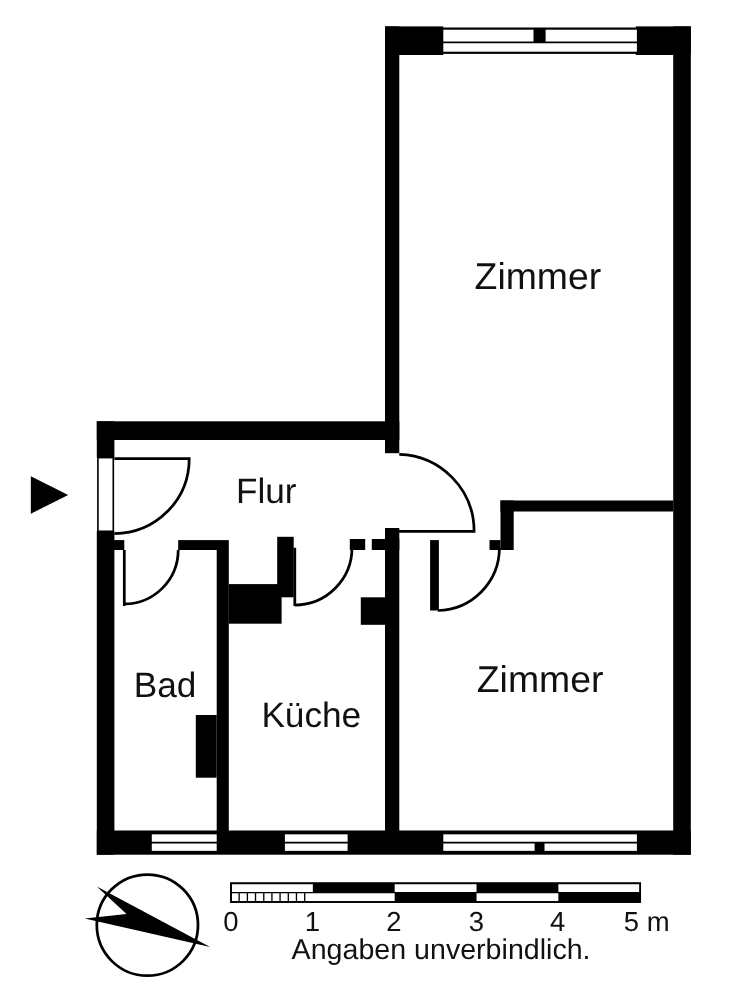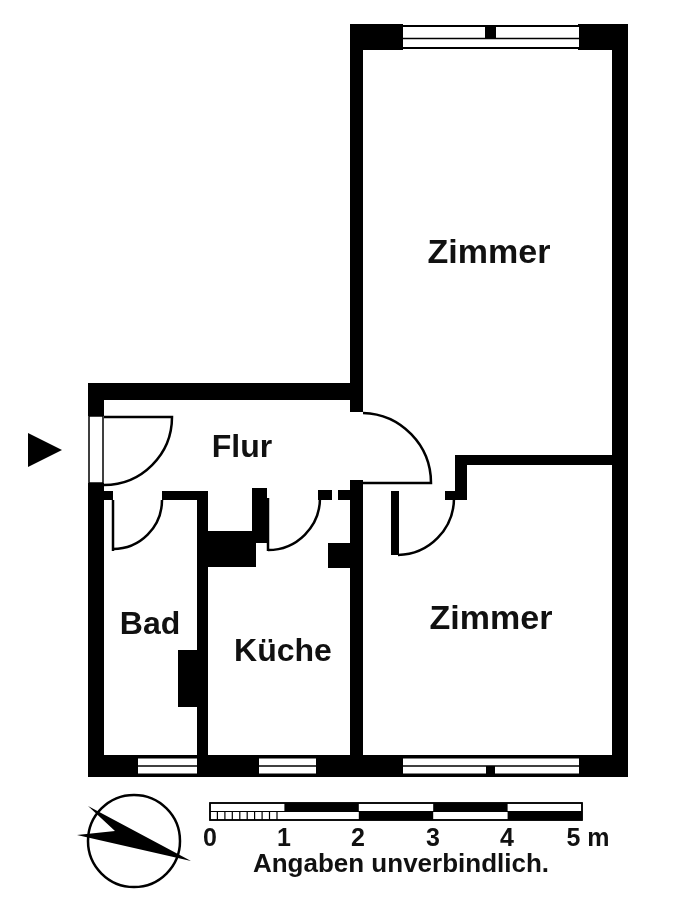--- a/index.html
+++ b/index.html
@@ -1,17 +1,17 @@
 <!DOCTYPE html>
 <html><head>
 <meta charset="utf-8">
 <style>
   html,body{margin:0;padding:0;background:#ffffff;}
   .page{position:relative;width:675px;height:900px;background:#ffffff;overflow:hidden;
-        font-family:"Liberation Sans", sans-serif;font-weight:bold;}
+        font-family:"Liberation Sans", sans-serif;}
   svg{position:absolute;left:0;top:0;}
   .wall{fill:#000000;stroke:none;}
   .thin{stroke:#000000;stroke-width:2.5;fill:none;stroke-linecap:butt;}
   .winframe{fill:#ffffff;stroke:#000000;stroke-width:2;}
   .winline{stroke:#000000;stroke-width:1.5;fill:none;}
   .mullion{fill:#000000;}
   .roomlabel{fill:#111111;font-size:34px;text-anchor:middle;}
   .smalllabel{fill:#111111;font-size:32px;text-anchor:middle;}
   .scalenum{fill:#111111;font-size:25px;text-anchor:middle;}
   .caption{fill:#111111;font-size:26px;text-anchor:middle;}

